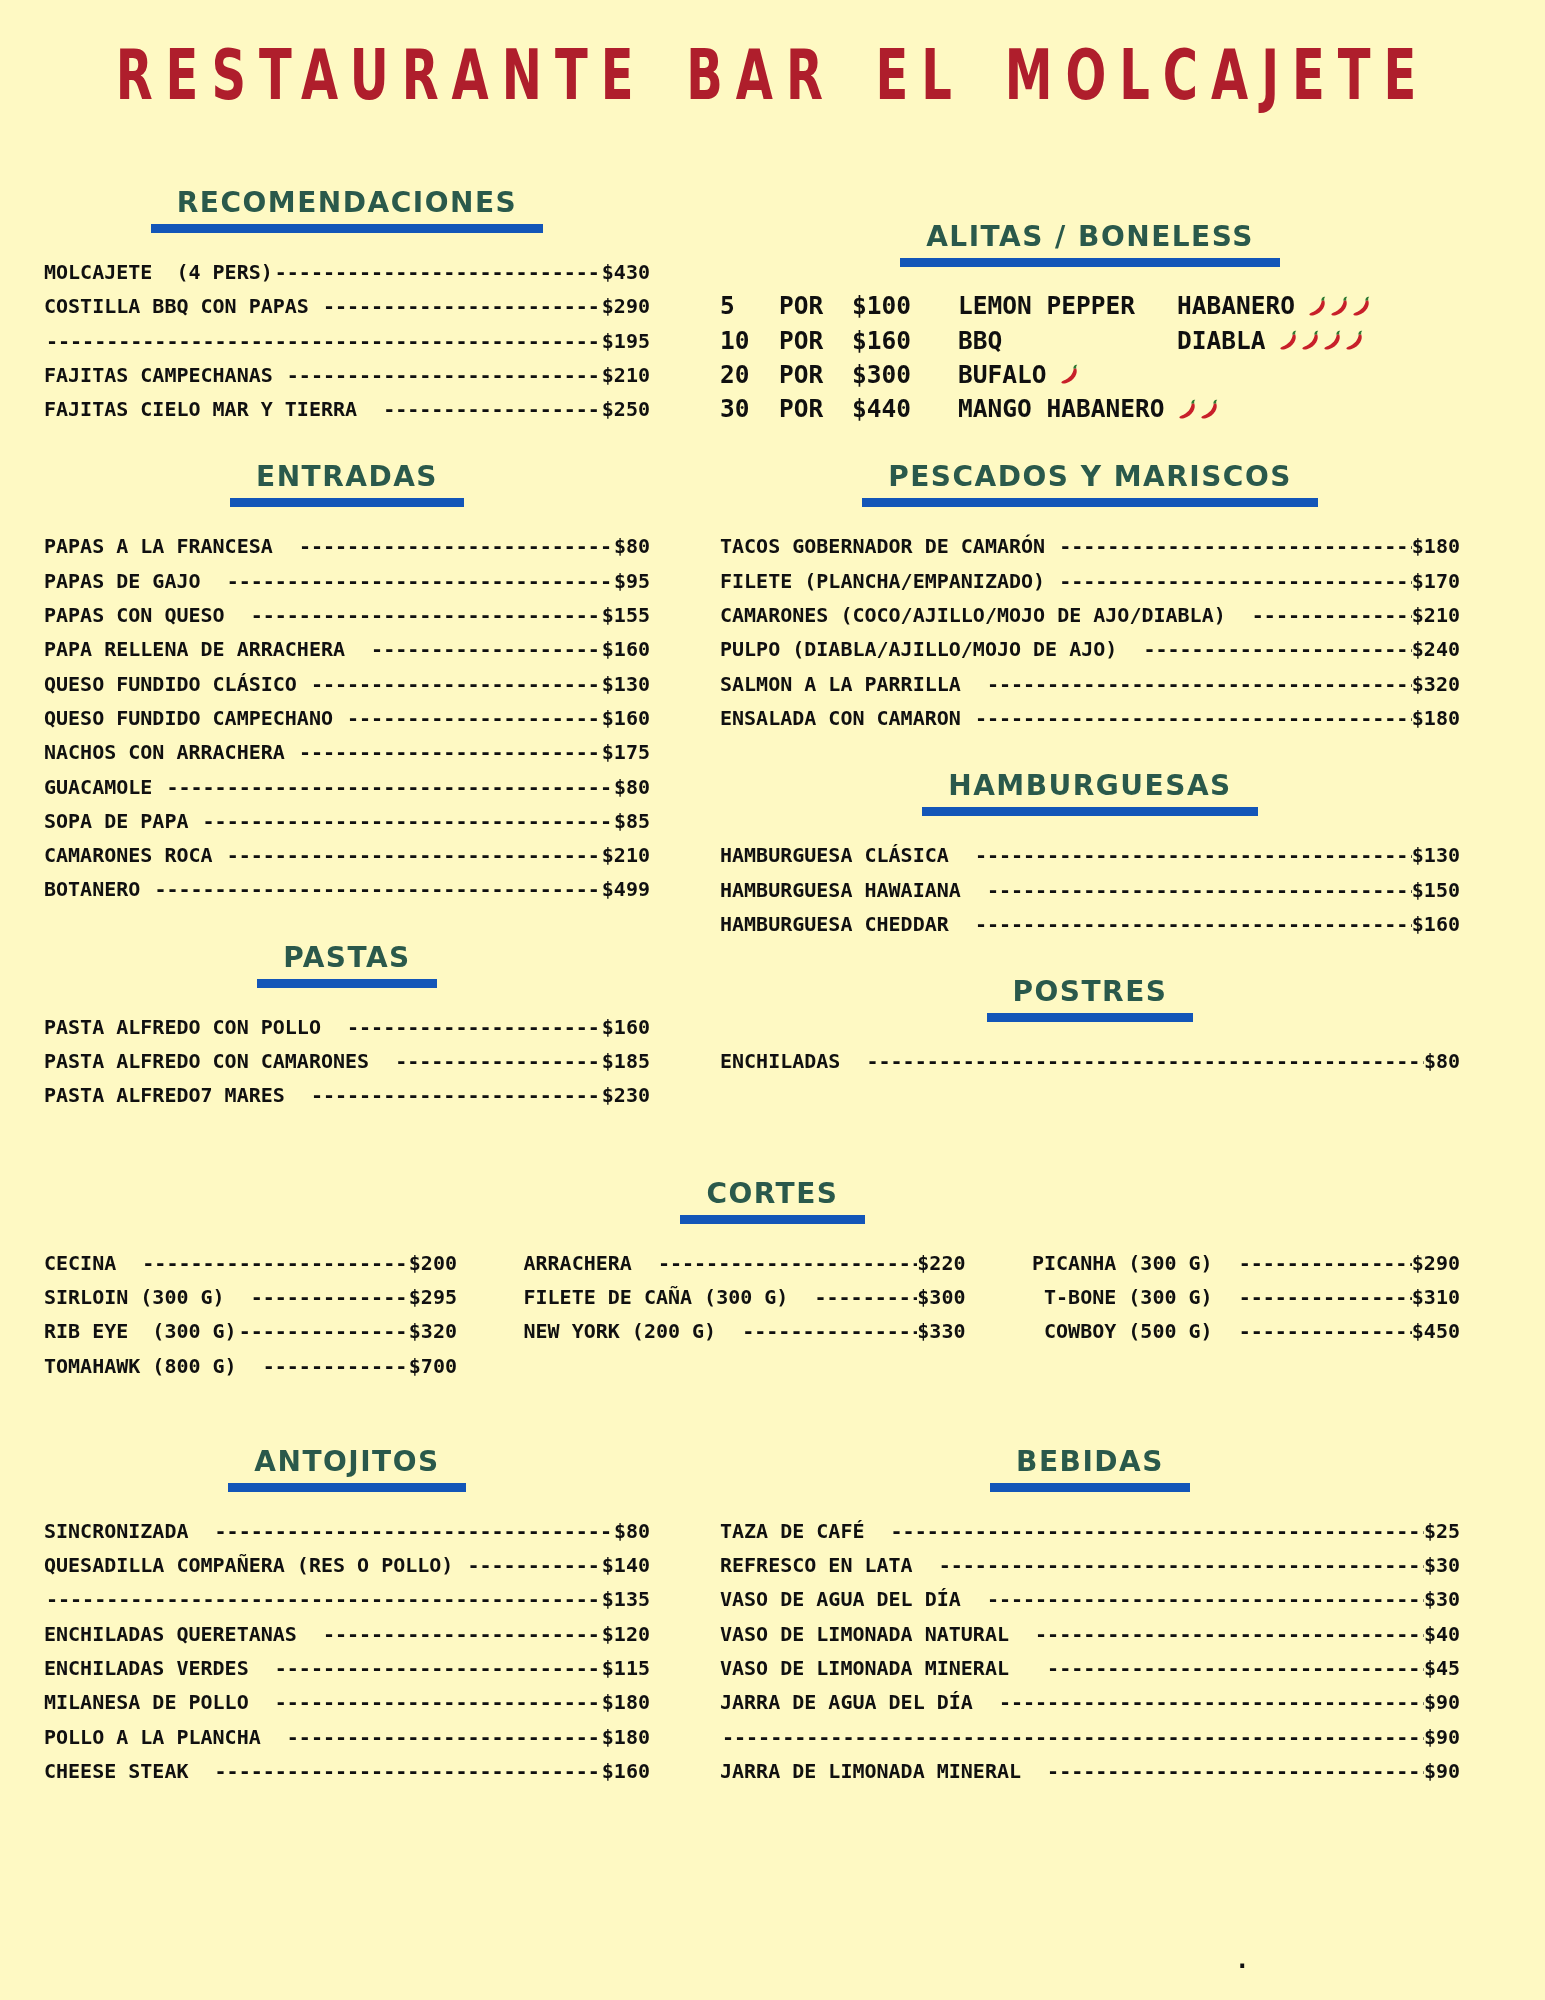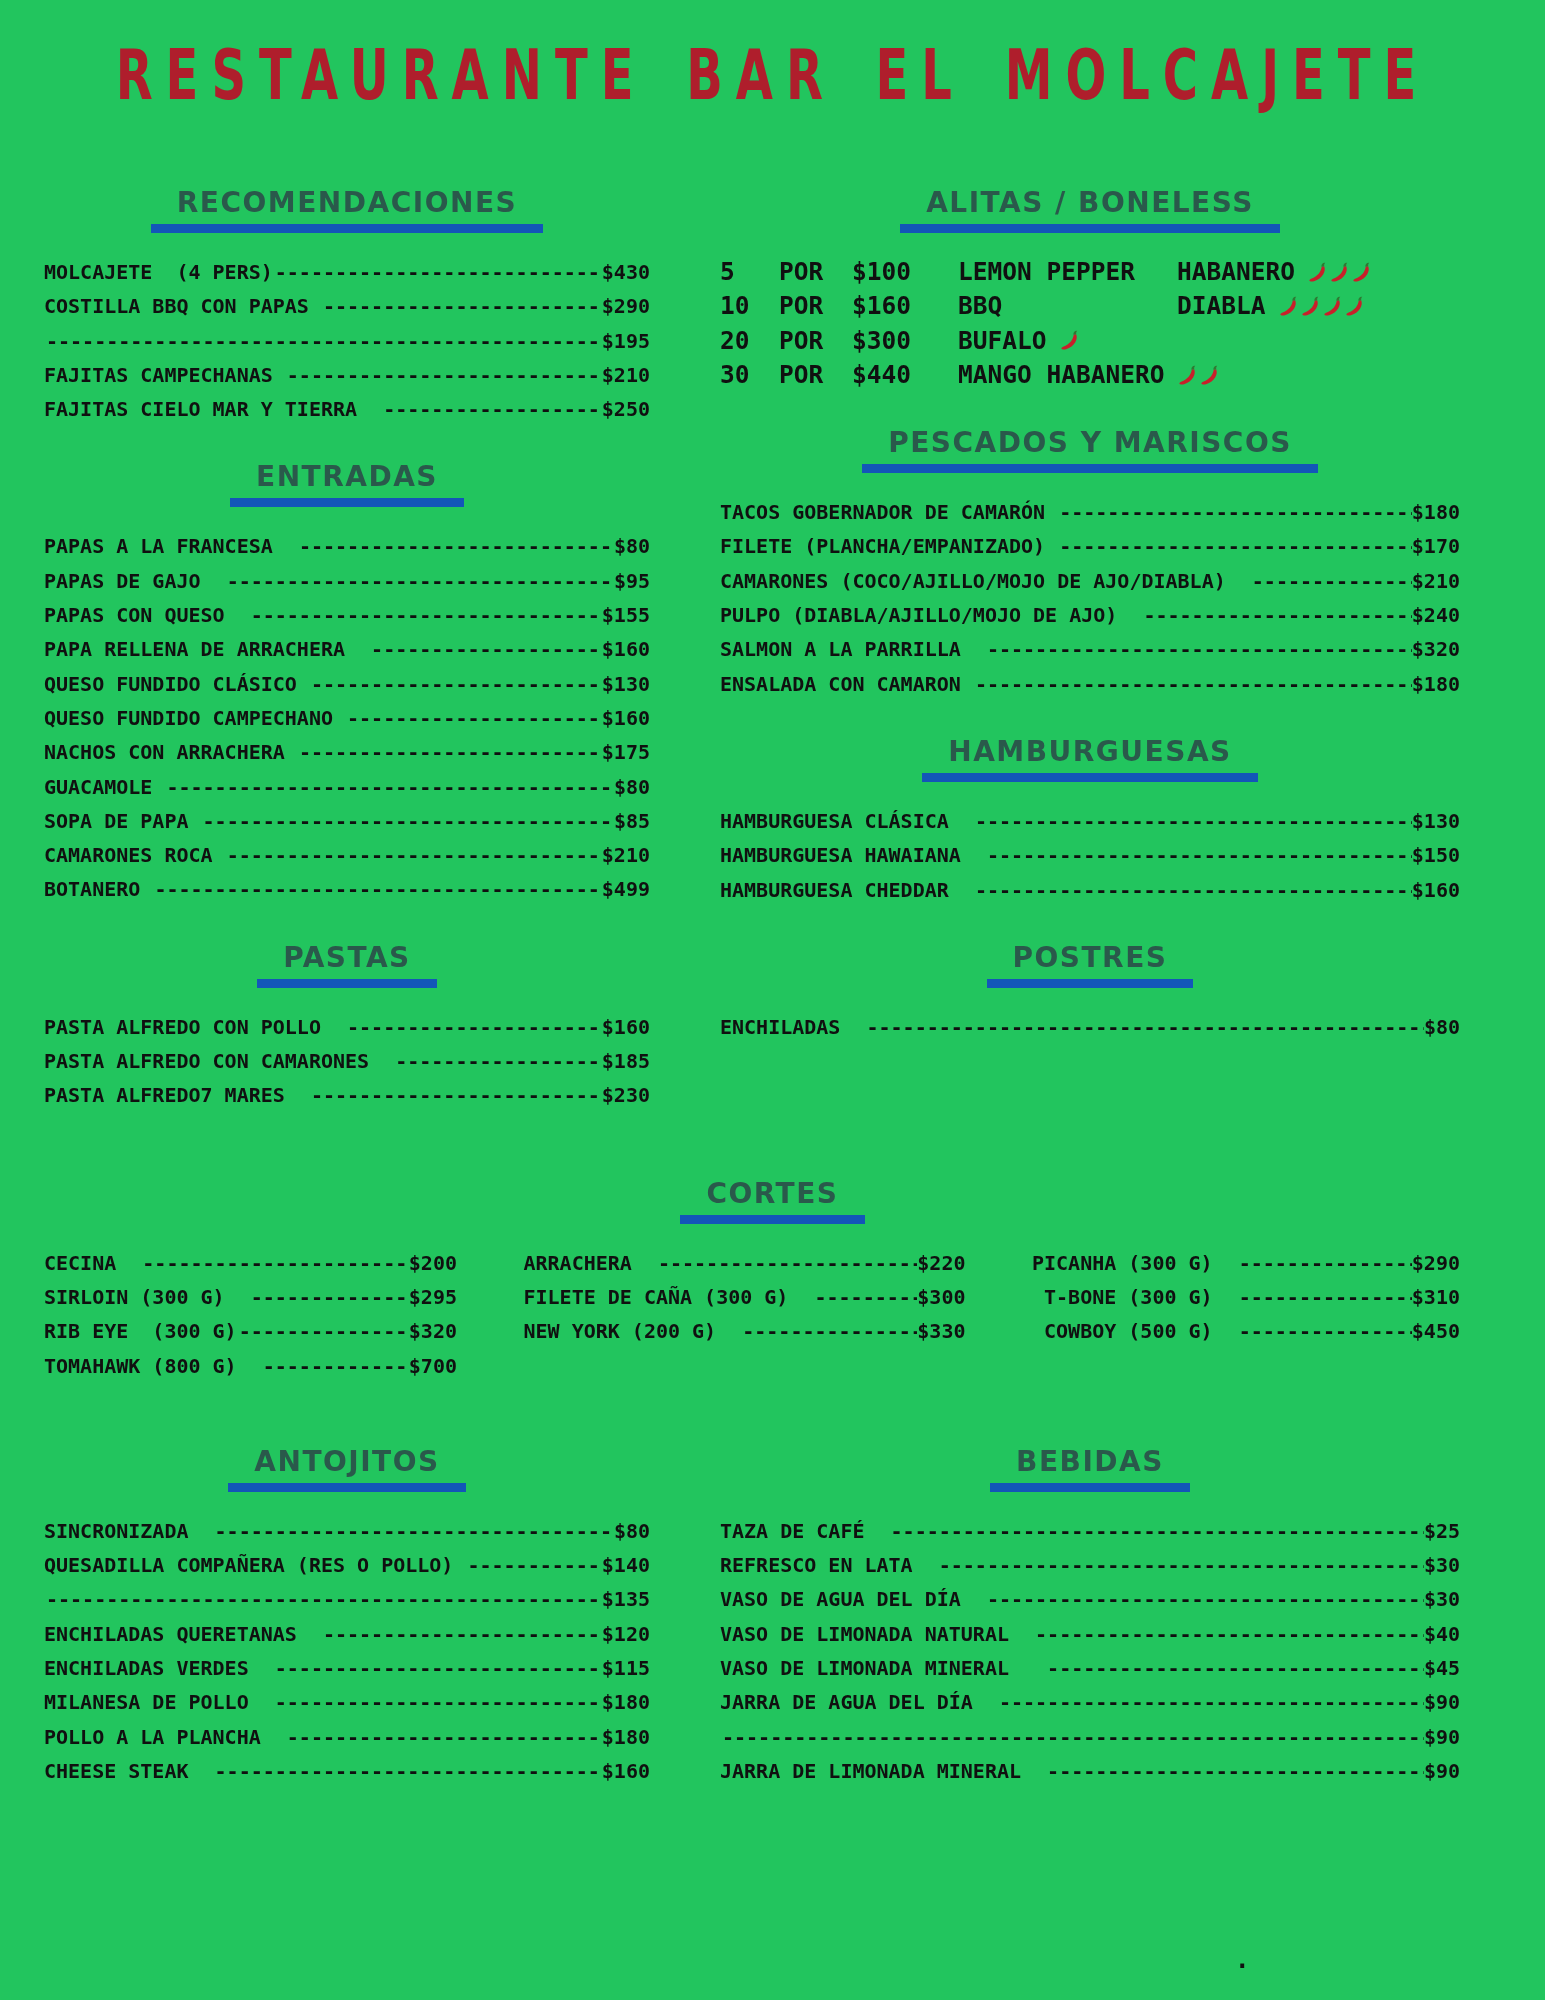--- a/index.html
+++ b/index.html
@@ -7,21 +7,21 @@
     --header-green:#2A594B;
     --underline-blue:#1356B8;
     --chili-red:#C8202A;
     --ink:#101010;
   }
   html,body{margin:0;padding:0;background:#e8e8e8;}
   .page{
     position:relative;
     width:1545px;height:2000px;
     margin:0 auto;
-    background:#22c55e;
+    background:#fef9c3;
     overflow:hidden;
     font-family:"DejaVu Sans Mono","Liberation Mono",monospace;
     color:var(--ink);
   }
   
   .title{
     margin:34px 0 0;
     text-align:center;
     font-family:"DejaVu Sans","Liberation Sans",sans-serif;
     font-weight:bold;
@@ -33,21 +33,21 @@
     transform-origin:top center;
     white-space:nowrap;
   }
   
   .two-col{
     display:flex;
     align-items:flex-start;
     padding:0 85px 0 44px;
     gap:70px;
   }
-  .two-col.top{margin-top:96px;}
+  .two-col.top{margin-top:96px;align-items:center;}
   .two-col.bottom{margin-top:62px;}
   .col-left{width:606px;flex:none;}
   .col-right{flex:1;min-width:0;}
   .menu-sec + .menu-sec{margin-top:34px;}
   
   .sec-head{display:table;margin:0 auto 22px;}
   .sec-title{
     margin:0;
     font-family:"DejaVu Sans","Liberation Sans",sans-serif;
     font-weight:bold;

